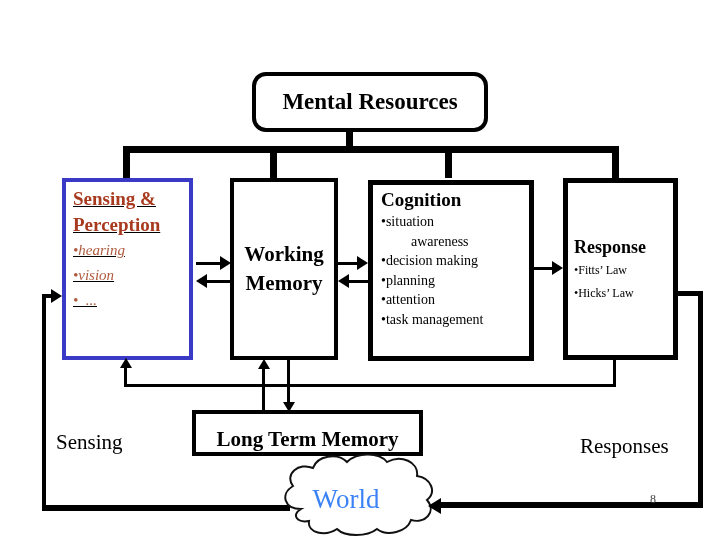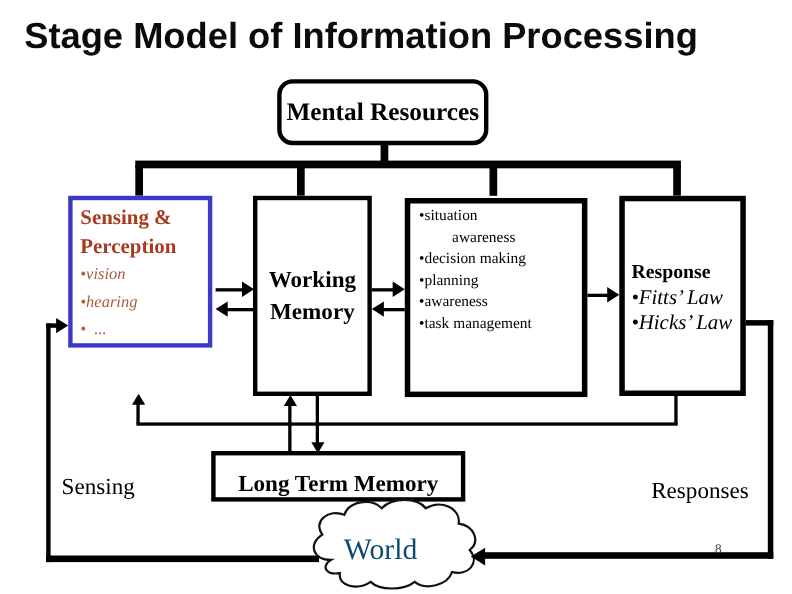--- a/index.html
+++ b/index.html
@@ -4,88 +4,88 @@
 <style>
   html,body{margin:0;padding:0;background:#fff;}
   #slide{position:relative;width:720px;height:540px;background:#ffffff;overflow:hidden;
          font-family:"Liberation Serif", serif;color:#000;}
   .abs{position:absolute;}
   
   .title{left:22px;top:14px;width:690px;font-family:"Liberation Sans",sans-serif;
          font-weight:bold;font-size:33px;letter-spacing:0px;color:#0b0b0b;}
   
   .box{position:absolute;background:#fff;border:4px solid #000;box-sizing:border-box;}
-  .mental{left:252px;top:72px;width:192px;height:60px;border-radius:14px;
+  .mental{left:252px;top:72px;width:236px;height:60px;border-radius:14px;
           display:flex;align-items:center;justify-content:center;
           font-weight:bold;font-size:23px;}
-  .sensing{left:62px;top:178px;width:131px;height:138px;border-color:#3a3ac6;padding:4px 20px 0 7px;}
+  .sensing{left:62px;top:178px;width:131px;height:182px;border-color:#3a3ac6;padding:4px 20px 0 7px;text-decoration:underline;}
   .sensing .hd{color:#a83a1f;font-weight:bold;font-size:19px;line-height:26px;}
   .sensing .it{color:#ae5a3e;font-style:italic;font-size:15px;line-height:25px;}
   .wm{left:230px;top:178px;width:108px;height:182px;display:flex;align-items:center;
       justify-content:center;text-align:center;font-weight:bold;font-size:21px;line-height:29px;}
   .cog{left:368px;top:180px;width:166px;height:181px;border-width:5px;padding:2px 2px 0 8px;}
   .cog .hd{font-weight:bold;font-size:19px;line-height:25px;}
   .cog .ln{font-size:14px;line-height:19.5px;white-space:nowrap;}
   .cog .cont{padding-left:30px;}
   .resp{left:563px;top:178px;width:115px;height:182px;border-width:5px;padding:52px 16px 0 6px;}
   .resp .hd{font-weight:bold;font-size:18px;line-height:24px;}
-  .resp .it{font-style:italic;font-size:19px;line-height:23px;white-space:nowrap;}
+  .resp .it{font-size:12px;line-height:23px;white-space:nowrap;}
   .ltm{left:192px;top:410px;width:231px;height:46px;display:flex;align-items:flex-end;
        justify-content:center;font-weight:bold;font-size:21px;}
   
   .lbl{font-size:21px;}
   .stimuli{left:56px;top:430px;}
-  .responses{left:580px;top:434px;margin-left:12px;}
-  .world{left:286px;top:484px;width:120px;text-align:center;font-size:27px;color:#0c4a6e;}
+  .responses{left:580px;top:434px;}
+  .world{left:286px;top:484px;width:120px;text-align:center;font-size:27px;color:#3b82f6;}
   .pagenum{left:650px;top:492px;font-size:12px;color:#444;}
   
   .ln-h,.ln-v{position:absolute;background:#000;}
   
   .ah{position:absolute;width:0;height:0;}
   .ah.right{border-top:7px solid transparent;border-bottom:7px solid transparent;border-left:11px solid #000;}
   .ah.left{border-top:7px solid transparent;border-bottom:7px solid transparent;border-right:11px solid #000;}
   .ah.up{border-left:6px solid transparent;border-right:6px solid transparent;border-bottom:10px solid #000;}
   .ah.down{border-left:6px solid transparent;border-right:6px solid transparent;border-top:10px solid #000;}
   .cloud-svg{position:absolute;left:278px;top:452px;width:162px;height:86px;}
 </style>
 </head>
 <body>
 
 <div id="slide">
 
-  <div class="abs title">Stage Model of Information Processing</div>
 
   <div class="ln-v" style="left:346px;top:130px;width:7px;height:18px;"></div>
   <div class="ln-h" style="left:123px;top:146px;width:496px;height:7px;"></div>
   <div class="ln-v" style="left:123px;top:150px;width:7px;height:28px;"></div>
   <div class="ln-v" style="left:270px;top:150px;width:7px;height:28px;"></div>
   <div class="ln-v" style="left:445px;top:150px;width:7px;height:28px;"></div>
   <div class="ln-v" style="left:612px;top:150px;width:7px;height:28px;"></div>
 
   <div class="box mental">
     <span>Mental Resources</span>
   </div>
 
   <div class="box sensing">
     <div class="hd">Sensing &amp; Perception</div>
+    <div class="it">•hearing</div>
     <div class="it">•vision</div>
-    <div class="it">•hearing</div>
     <div class="it">•&nbsp;&nbsp;...</div>
   </div>
 
   <div class="box wm">
     <span>Working Memory</span>
   </div>
 
   <div class="box cog">
+    <div class="hd">Cognition</div>
     <div class="ln">•situation</div>
     <div class="ln cont">awareness</div>
     <div class="ln">•decision making</div>
     <div class="ln">•planning</div>
-    <div class="ln">•awareness</div>
+    <div class="ln">•attention</div>
     <div class="ln">•task management</div>
   </div>
 
   <div class="box resp">
     <div class="hd">Response</div>
     <div class="it">•Fitts’ Law</div>
     <div class="it">•Hicks’ Law</div>
   </div>
 
   <div class="ln-h" style="left:196px;top:262px;width:26px;height:3px;"></div>

